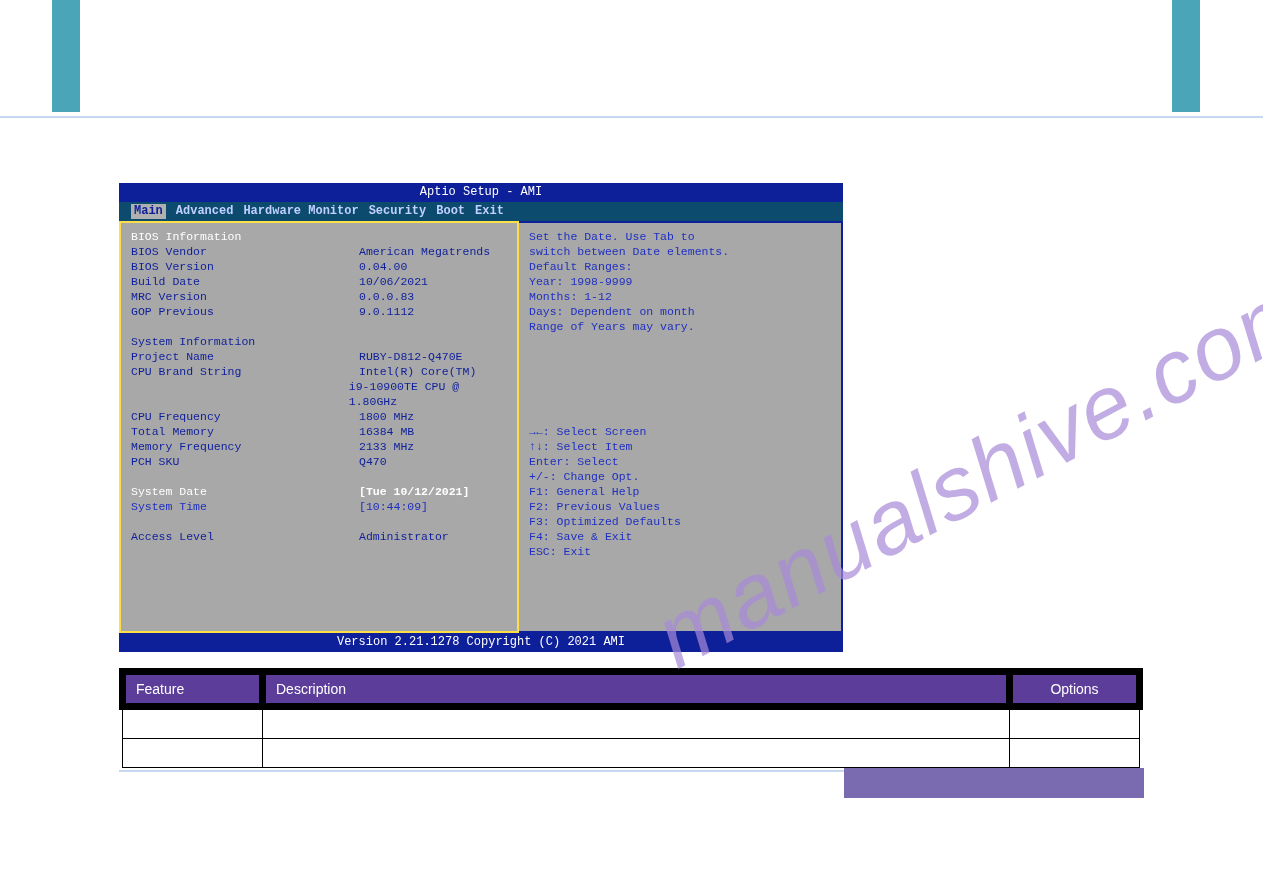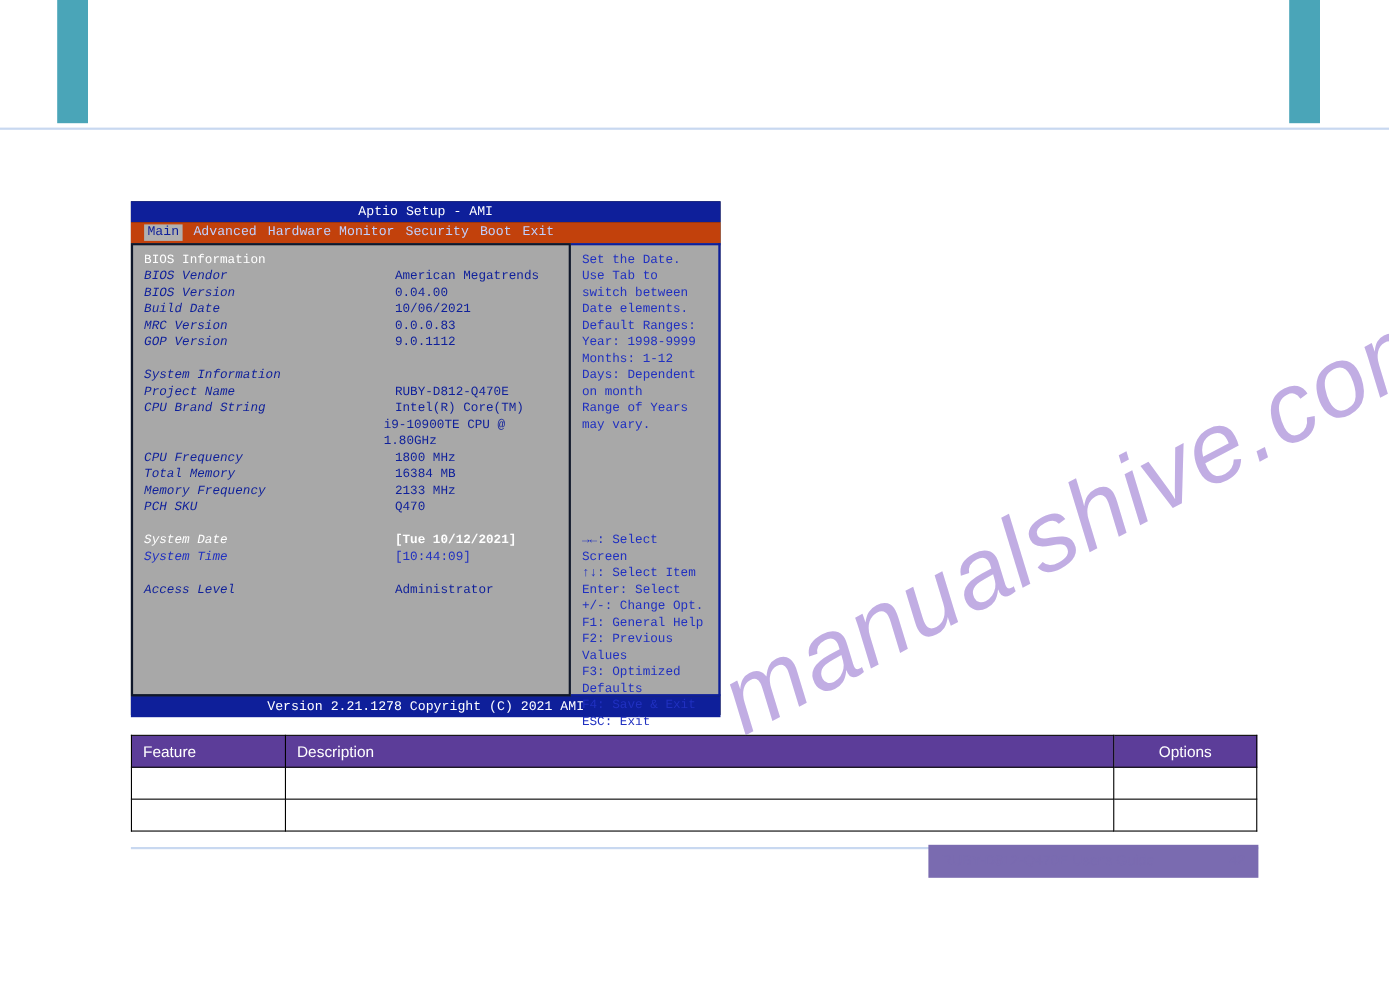--- a/index.html
+++ b/index.html
@@ -48,70 +48,71 @@
     transform: rotate(-28deg);
     transform-origin: center;
     pointer-events: none;
     letter-spacing: 2px;
     z-index: 50;
   }
   .bios-window {
     position: absolute;
     top: 183px;
     left: 119px;
-    width: 536px;
+    width: 724px;
     height: 467px;
     background: #000000;
     font-family: "Courier New", monospace;
     font-size: 11.5px;
     line-height: 15px;
     z-index: 10;
   }
   .bios-titlebar {
     background: #0e1f9a;
     color: #ffffff;
     text-align: center;
     padding: 2px 0;
     font-size: 12px;
   }
   .bios-menubar {
-    background: #c2410c;
+    background: #0c4a6e;
     color: #b8c0ff;
     padding: 2px 12px;
     font-size: 12px;
     display: flex;
     gap: 10px;
+    font-weight: bold;
   }
   .bios-menubar span { color: #c0d0ff; }
   .bios-menubar .active {
     background: #b0b0b0;
     color: #0e1f9a;
     padding: 0 3px;
   }
   .bios-body {
     display: flex;
     height: 412px;
     background: #a8a8a8;
   }
   .bios-left {
     width: 400px;
-    border: 2px solid #0f172a;
+    border: 2px solid #fde047;
     padding: 6px 10px;
     color: #0e1f9a;
     position: relative;
   }
   .bios-right {
     flex: 1;
     border: 2px solid #0e1f9a;
     border-left: none;
     padding: 6px 10px;
     color: #0e1f9a;
   }
   .bios-row { display: flex; }
-  .bios-label { width: 228px; color: #0e1f9a; font-style: italic; }
+  .bios-label { width: 228px; color: #0e1f9a; }
   .bios-value { color: #0e1f9a; }
   .bios-heading { color: #ffffff; }
   .bios-selected-label { color: #ffffff; }
   .bios-selected-val { color: #ffffff; font-weight: bold; }
   .bios-link-label { color: #2030c0; }
   .bios-link-val { color: #2030c0; }
   .bios-footer {
     background: #0e1f9a;
     color: #ffffff;
     text-align: center;
@@ -128,21 +129,21 @@
     width: 1024px;
     border-collapse: collapse;
     font-size: 14px;
   }
   .options-table th {
     background: #5c3d99;
     color: #ffffff;
     padding: 6px 10px;
     font-weight: normal;
     text-align: left;
-    border: 1px solid #000000;
+    border: 7px solid #000000;
   }
   .options-table td {
     padding: 6px 10px;
     border: 1px solid #000;
     color: #ffffff;
     background: #ffffff;
   }
   .options-table th:nth-child(1), .options-table td:nth-child(1) { width: 140px; }
   .options-table th:nth-child(3), .options-table td:nth-child(3) { width: 130px; text-align: center; }
 
@@ -207,21 +208,21 @@
         </div>
       <div class="bios-row">
           <span class="bios-label">Build Date</span>
           <span class="bios-value">10/06/2021</span>
         </div>
       <div class="bios-row">
           <span class="bios-label">MRC Version</span>
           <span class="bios-value">0.0.0.83</span>
         </div>
       <div class="bios-row">
-          <span class="bios-label">GOP Version</span>
+          <span class="bios-label">GOP Previous</span>
           <span class="bios-value">9.0.1112</span>
         </div>
       <div>&nbsp;</div>
       <div class="bios-row">
           <span class="bios-label">System Information</span>
         </div>
       <div class="bios-row">
           <span class="bios-label">Project Name</span>
           <span class="bios-value">RUBY-D812-Q470E</span>
         </div>

